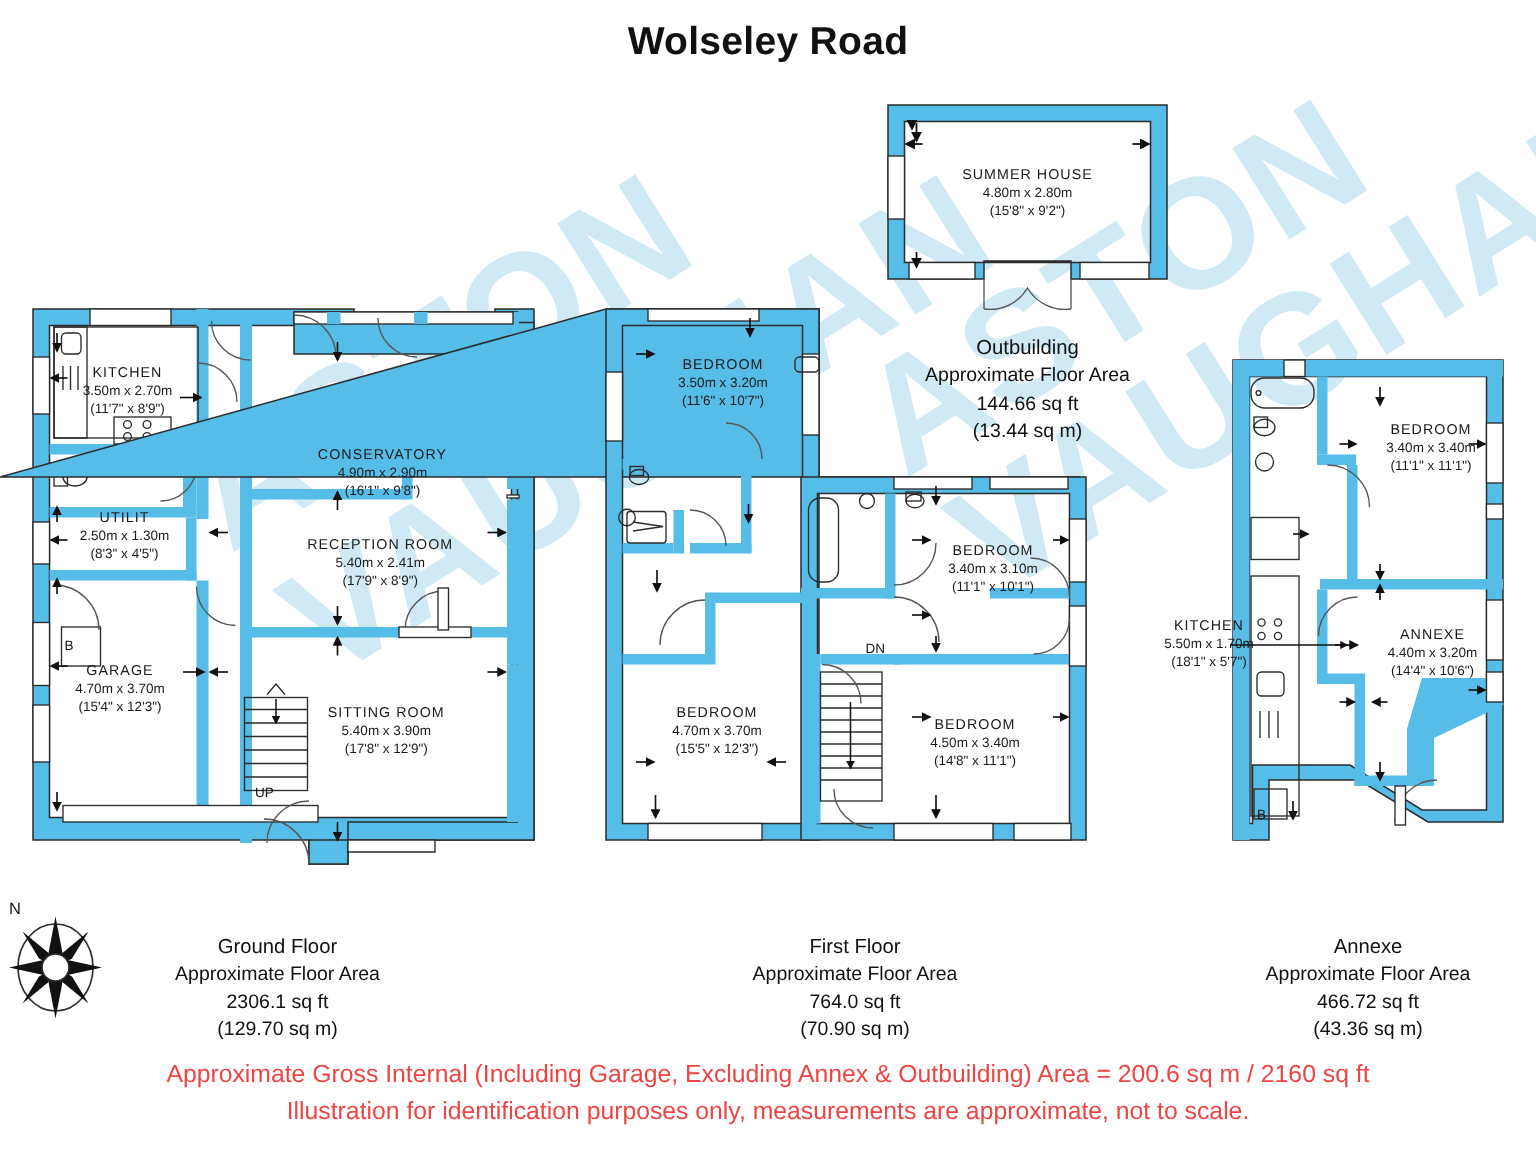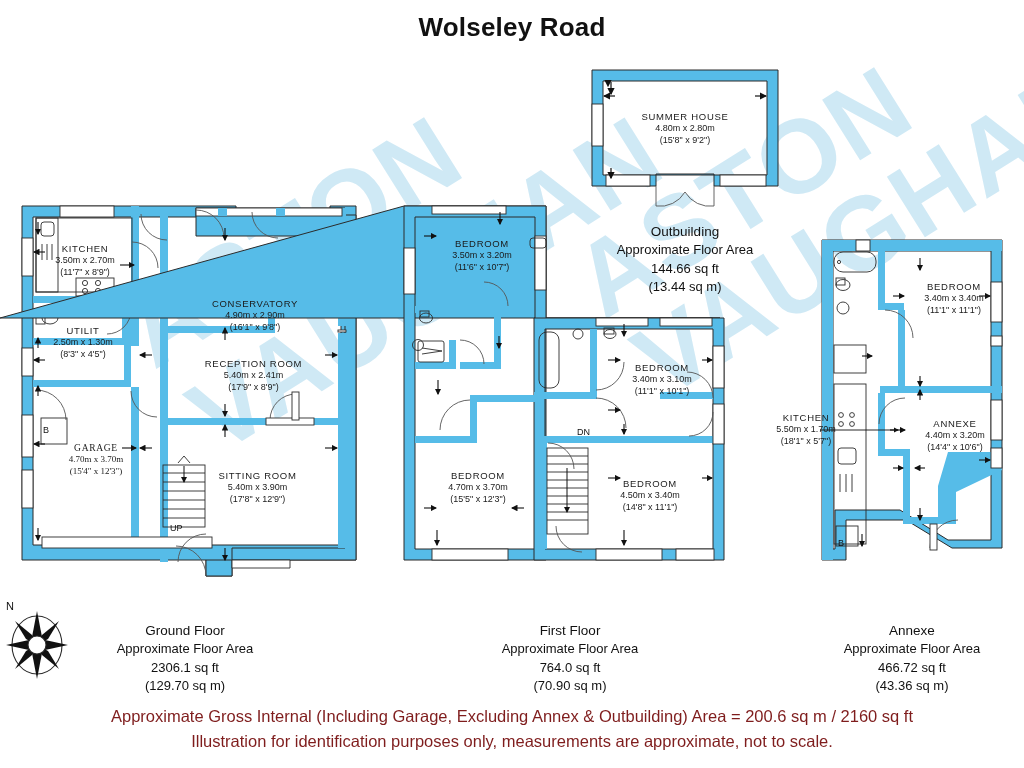--- a/index.html
+++ b/index.html
@@ -27,21 +27,21 @@
   .room-label .nm{font-size:9.5px;letter-spacing:.7px;}
   .room-label .dm{font-size:9px;}
   .tiny{position:absolute;font-size:9px;color:#111;}
   .cap{
     position:absolute;text-align:center;white-space:nowrap;
     font-size:13px;line-height:1.42;color:#111;
   }
   .cap .c1{font-size:13.5px;}
   .foot{
     position:absolute;left:0;width:1024px;text-align:center;
-    font-size:16.5px;line-height:1.5;color:#7f1d1d;
+    font-size:16.5px;line-height:1.5;color:#ef4444;
   }
   #compass-label{position:absolute;left:6px;top:600px;font-size:11px;}
 </style>
 </head>
 <body>
 
 <div id="plan-title">Wolseley Road</div>
 
 <div class="wm" id="wm1" style="left:110px;top:300px;">ASTON</div>
 <div class="wm" id="wm2" style="left:175px;top:385px;">VAUGHAN</div>
@@ -344,26 +344,26 @@
   <div class="nm">SUMMER HOUSE</div>
   <div class="dm">4.80m x 2.80m</div>
   <div class="dm">(15'8" x 9'2")</div>
 </div>
 
 <div class="room-label" style="left:30px;top:243px;width:110px;">
   <div class="nm">KITCHEN</div>
   <div class="dm">3.50m x 2.70m</div>
   <div class="dm">(11'7" x 8'9")</div>
 </div>
-<div class="room-label" style="left:28px;top:325px;width:110px;">
+<div class="room-label" style="left:28px;top:340px;width:110px;">
   <div class="nm">UTILIT</div>
   <div class="dm">2.50m x 1.30m</div>
   <div class="dm">(8'3" x 4'5")</div>
 </div>
-<div class="room-label" style="left:41px;top:442px;width:110px;font-family:Liberation Serif, serif;">
+<div class="room-label" style="left:25px;top:442px;width:110px;">
   <div class="nm">GARAGE</div>
   <div class="dm">4.70m x 3.70m</div>
   <div class="dm">(15'4" x 12'3")</div>
 </div>
 <div class="room-label" style="left:190px;top:265px;width:130px;margin-top:33px;">
   <div class="nm">CONSERVATORY</div>
   <div class="dm">4.90m x 2.90m</div>
   <div class="dm">(16'1" x 9'8")</div>
 </div>
 <div class="room-label" style="left:186px;top:358px;width:135px;">

